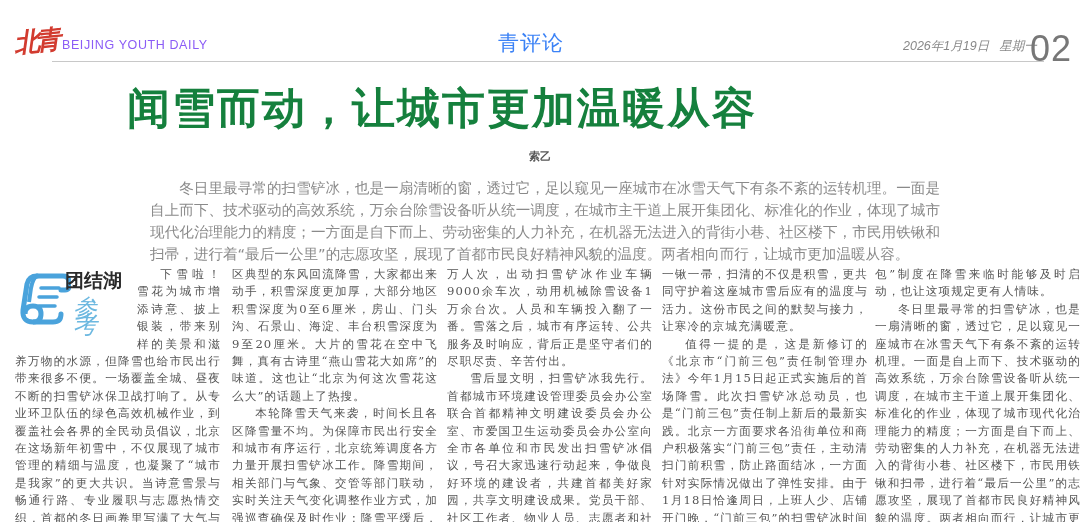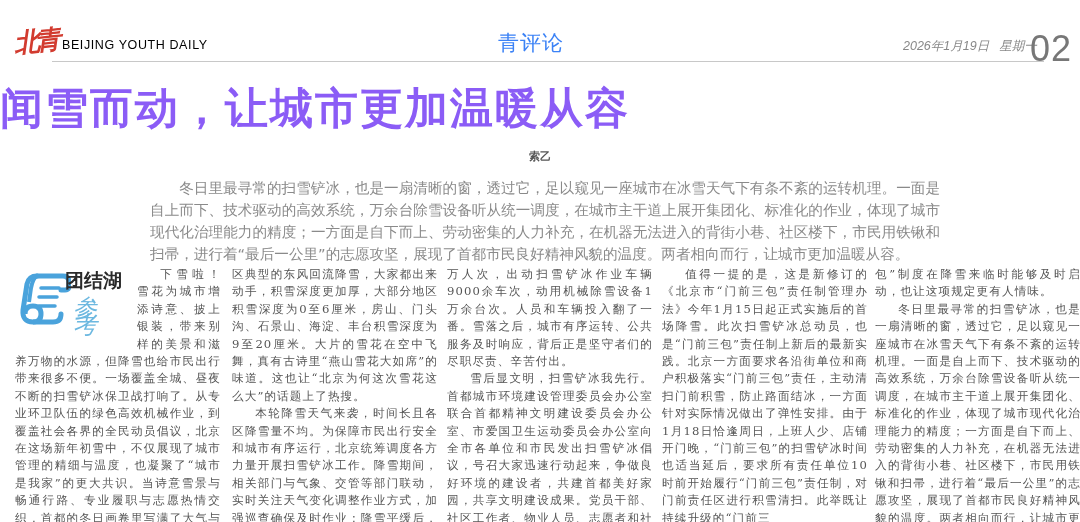--- a/index.html
+++ b/index.html
@@ -3,28 +3,28 @@
   <meta charset="utf-8">
   <style>
     * { box-sizing: border-box; margin: 0; padding: 0; }
     html, body { width: 1080px; height: 522px; background: #ffffff; overflow: hidden; }
     body { position: relative; font-family: "DejaVu Serif", "Liberation Serif", serif; color: #3a3a3a; }
 
     
     .masthead { position: absolute; left: 0; top: 0; width: 1080px; height: 63px; }
     .masthead .rule { position: absolute; left: 52px; right: 36px; top: 61px; height: 1px; background: #c8c8c8; }
     .logo-cn { position: absolute; left: 14px; top: 24px; font-family: "DejaVu Serif", serif; font-size: 26px; font-weight: bold; color: #d23b2f; font-style: italic; letter-spacing: -5px; transform: rotate(-6deg); }
-    .logo-en { position: absolute; left: 62px; top: 38px; font-family: "Liberation Sans", sans-serif; font-size: 12.5px; color: #000000; letter-spacing: 0.6px; text-align: right; }
+    .logo-en { position: absolute; left: 62px; top: 38px; font-family: "Liberation Sans", sans-serif; font-size: 12.5px; color: #8b5cf6; letter-spacing: 0.6px; text-align: right; }
     .section-name { position: absolute; left: 498px; top: 29px; font-family: "DejaVu Sans", sans-serif; font-size: 21px; color: #3b82f6; letter-spacing: 1px; }
     .dateline { position: absolute; left: 903px; top: 38px; font-family: "Liberation Sans", sans-serif; font-size: 12.5px; color: #888; font-style: italic; }
     .dateline span + span { margin-left: 10px; }
     .page-no { position: absolute; left: 1030px; top: 28px; font-family: "Liberation Sans", sans-serif; font-size: 36px; color: #777; font-weight: 300; letter-spacing: 1px; }
 
     
-    .headline { position: absolute; left: 0; width: 884px; top: 80px; text-align: left; font-family: "DejaVu Serif", serif; font-size: 43px; font-weight: bold; color: #8b5cf6; letter-spacing: 2px; }
+    .headline { position: absolute; left: 0; width: 884px; top: 80px; text-align: center; font-family: "DejaVu Serif", serif; font-size: 43px; font-weight: bold; color: #15803d; letter-spacing: 2px; }
     .byline { position: absolute; left: 0; width: 1080px; top: 149px; text-align: center; font-family: "DejaVu Serif", serif; font-size: 11px; font-weight: bold; color: #555; }
 
     
     .lead { position: absolute; left: 150px; top: 177px; width: 790px; font-family: "DejaVu Sans", sans-serif; font-size: 14.6px; line-height: 22px; color: #8a8a8a; text-indent: 2em; text-align: justify; }
 
     
     .columns { position: absolute; left: 10px; top: 266px; width: 1070px; height: 256px; }
     .col { position: absolute; top: 0; width: 206px; font-family: "DejaVu Serif", serif; font-size: 11.6px; line-height: 17.4px; color: #555; text-align: justify; letter-spacing: 1.1px; }
     .col p { text-indent: 2em; }
     .col p.no-indent { text-indent: 0; }
@@ -81,20 +81,21 @@
     <p class="no-indent">区典型的东风回流降雪，大家都出来动手，积雪深度更加厚，大部分地区积雪深度为0至6厘米，房山、门头沟、石景山、海淀、丰台积雪深度为9至20厘米。大片的雪花在空中飞舞，真有古诗里“燕山雪花大如席”的味道。这也让“北京为何这次雪花这么大”的话题上了热搜。</p>
     <p>本轮降雪天气来袭，时间长且各区降雪量不均。为保障市民出行安全和城市有序运行，北京统筹调度各方力量开展扫雪铲冰工作。降雪期间，相关部门与气象、交管等部门联动，实时关注天气变化调整作业方式，加强巡查确保及时作业；降雪平缓后，在保障机动车道通行的基础上，优先清理过街天桥、地下通道、地铁站口等重点区域积雪，打通行人通道。截至1月18日10时，全市共出动作业人员11.2</p>
   </div>
 
   <div class="col col3">
     <p class="no-indent">万人次，出动扫雪铲冰作业车辆9000余车次，动用机械除雪设备1万余台次。人员和车辆投入翻了一番。雪落之后，城市有序运转、公共服务及时响应，背后正是坚守者们的尽职尽责、辛苦付出。</p>
     <p>雪后显文明，扫雪铲冰我先行。首都城市环境建设管理委员会办公室联合首都精神文明建设委员会办公室、市爱国卫生运动委员会办公室向全市各单位和市民发出扫雪铲冰倡议，号召大家迅速行动起来，争做良好环境的建设者，共建首都美好家园，共享文明建设成果。党员干部、社区工作者、物业人员、志愿者和社区居民，共同开展了一场热火朝天的扫雪铲冰行动，在凛冽寒风中绘就了一幅“同心战风雪”的生动画卷。大家都出来动手，越来越多人感到路好走了，心也更近了。</p>
   </div>
 
   <div class="col col4">
+    <p class="no-indent">一锹一帚，扫清的不仅是积雪，更共同守护着这座城市雪后应有的温度与活力。这份市民之间的默契与接力，让寒冷的京城充满暖意。</p>
     <p>值得一提的是，这是新修订的《北京市“门前三包”责任制管理办法》今年1月15日起正式实施后的首场降雪。此次扫雪铲冰总动员，也是“门前三包”责任制上新后的最新实践。北京一方面要求各沿街单位和商户积极落实“门前三包”责任，主动清扫门前积雪，防止路面结冰，一方面针对实际情况做出了弹性安排。由于1月18日恰逢周日，上班人少、店铺开门晚，“门前三包”的扫雪铲冰时间也适当延后，要求所有责任单位10时前开始履行“门前三包”责任制，对门前责任区进行积雪清扫。此举既让持续升级的“门前三</p>
   </div>
 
   <div class="col col5">
     <p class="no-indent">包”制度在降雪来临时能够及时启动，也让这项规定更有人情味。</p>
     <p>冬日里最寻常的扫雪铲冰，也是一扇清晰的窗，透过它，足以窥见一座城市在冰雪天气下有条不紊的运转机理。一面是自上而下、技术驱动的高效系统，万余台除雪设备听从统一调度，在城市主干道上展开集团化、标准化的作业，体现了城市现代化治理能力的精度；一方面是自下而上、劳动密集的人力补充，在机器无法进入的背街小巷、社区楼下，市民用铁锹和扫帚，进行着“最后一公里”的志愿攻坚，展现了首都市民良好精神风貌的温度。两者相向而行，让城市更加温暖从容。</p>
 
   </div>
 
 </div>

